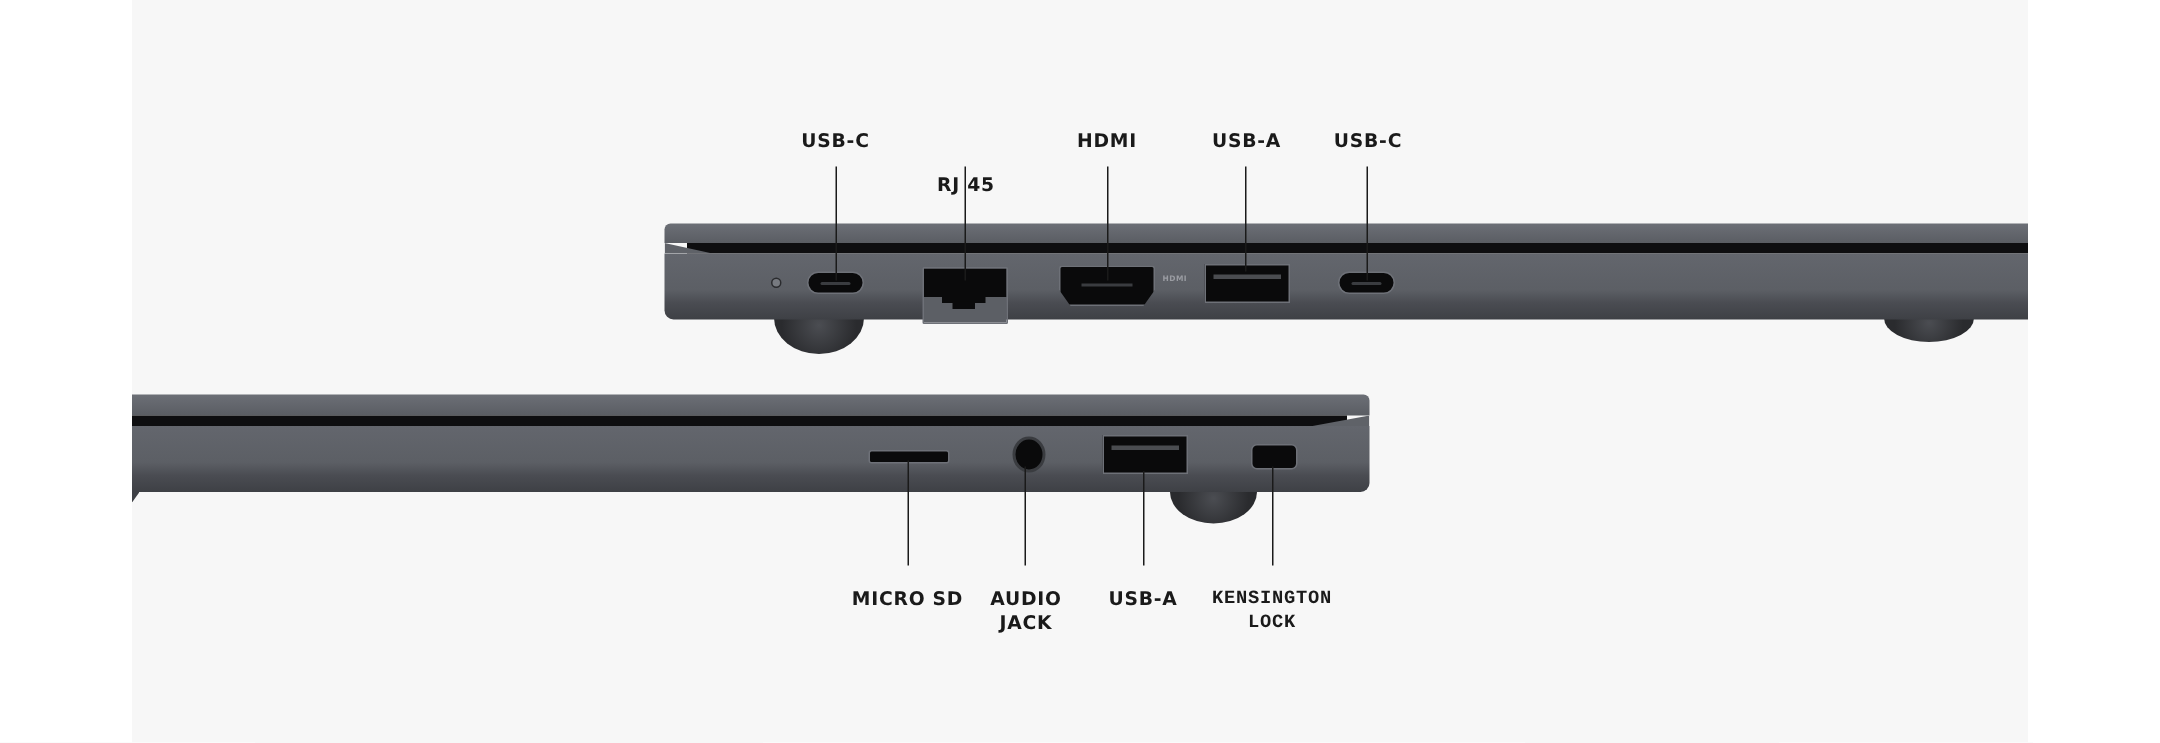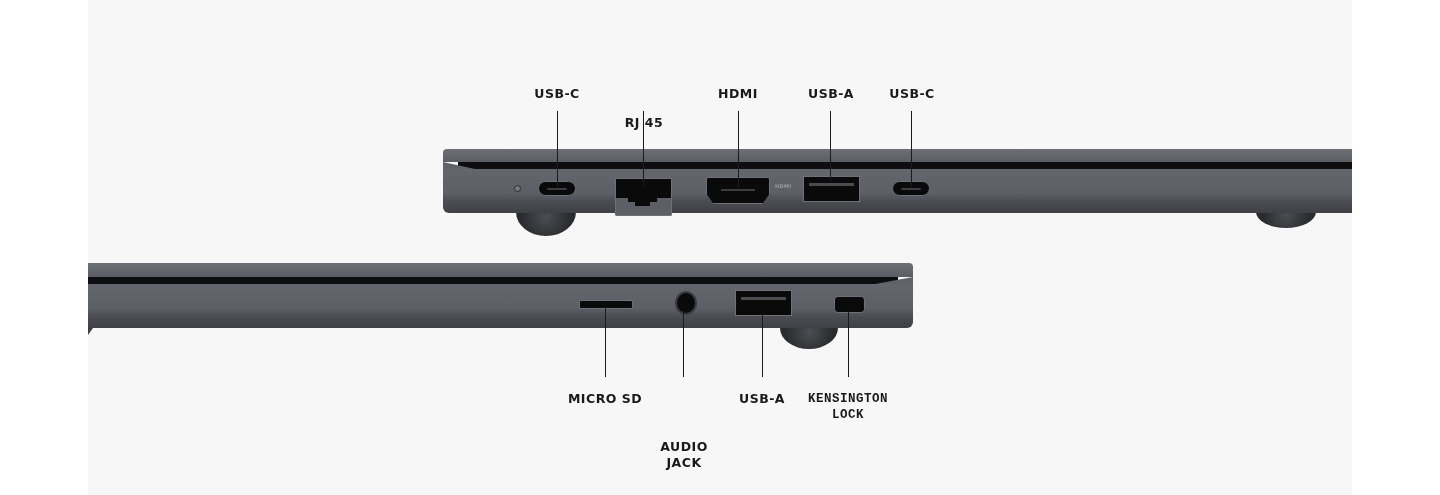--- a/index.html
+++ b/index.html
@@ -81,19 +81,19 @@
     <div class="port usba" style="left:647px;top:290px;width:55px;height:24px;"></div>
 
     <div class="port" style="left:746px;top:296px;width:29px;height:15px;border-radius:4px;"></div>
 
     <div class="line" style="left:517px;top:307px;height:70px;"></div>
     <div class="line" style="left:595px;top:311px;height:66px;"></div>
     <div class="line" style="left:674px;top:314px;height:63px;"></div>
     <div class="line" style="left:760px;top:311px;height:66px;"></div>
 
     <div class="label" style="left:517px;top:391px;">MICRO SD</div>
-    <div class="label" style="left:596px;top:391px;margin-top:48px;">AUDIO
+    <div class="label" style="left:596px;top:391px;">AUDIO
 JACK</div>
     <div class="label" style="left:674px;top:391px;">USB-A</div>
     <div class="label" style="left:760px;top:391px;font-family:Liberation Mono, monospace;">KENSINGTON
 LOCK</div>
   </div>
 </div>
 
 </body></html>

